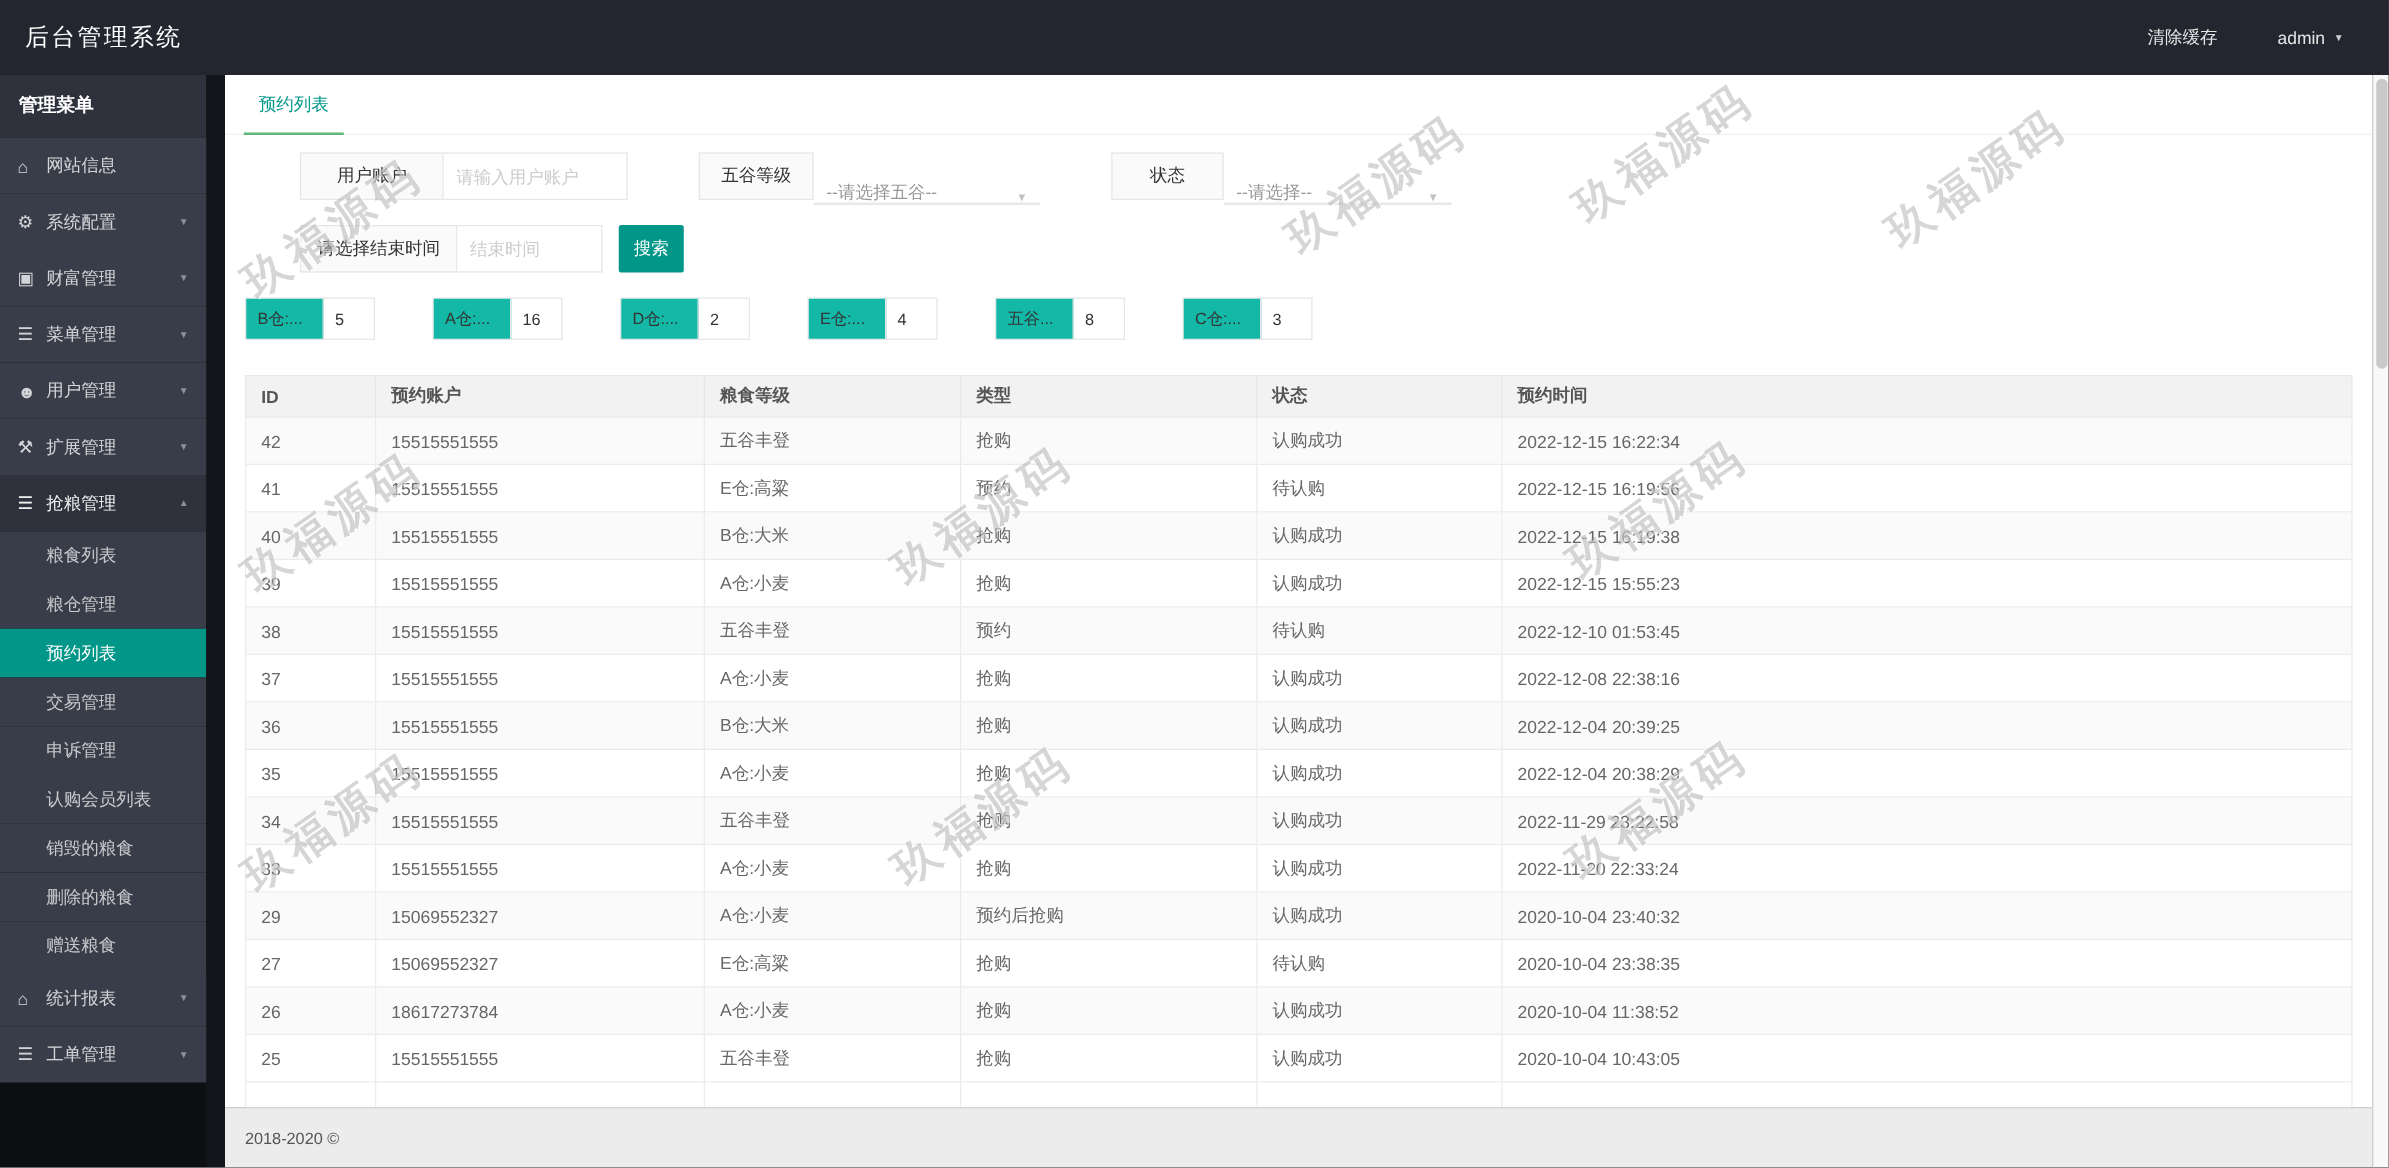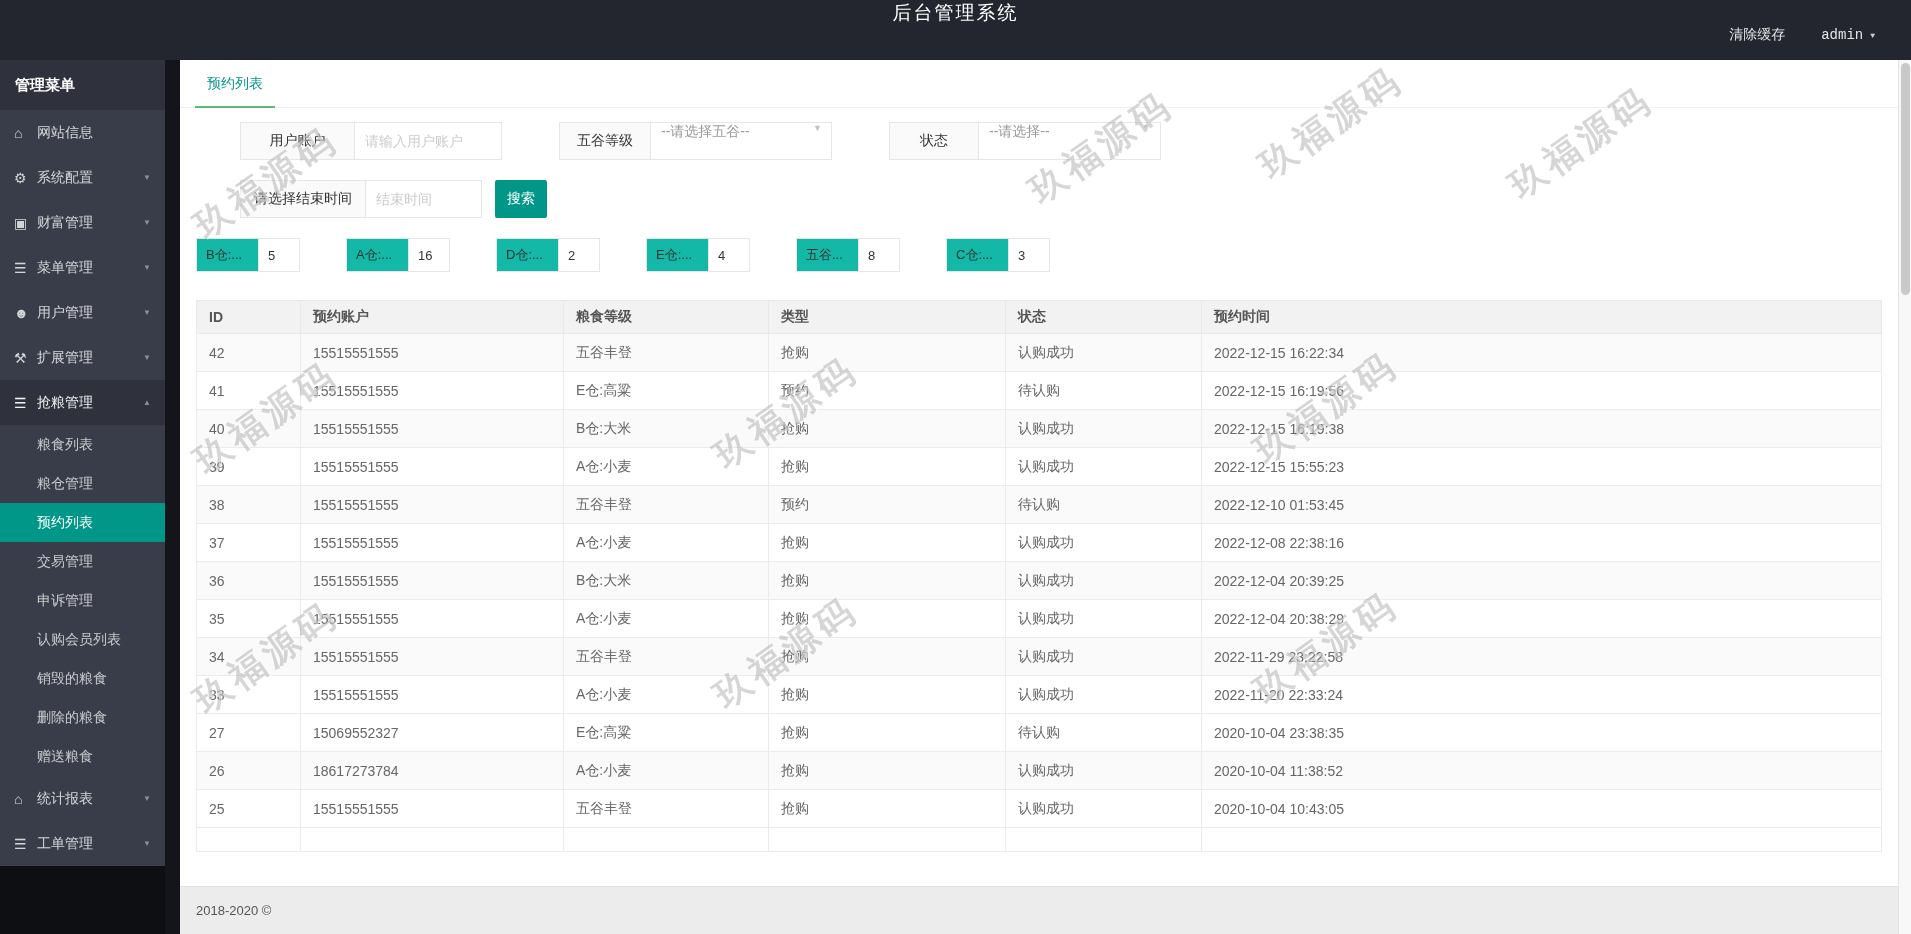--- a/index.html
+++ b/index.html
@@ -1,22 +1,22 @@
 <!DOCTYPE html>
 <html><head>
 <meta charset="utf-8">
 <style>
   * { box-sizing:border-box; margin:0; padding:0; }
   html,body { width:1911px; height:934px; overflow:hidden; }
   body { font-family:"Liberation Sans","DejaVu Sans",sans-serif; background:#14151a; position:relative; }
 
   
-  .topbar { height:60px; background:#23262e; display:flex; align-items:center; padding:0 20px; position:relative; z-index:10;flex-direction:column; }
+  .topbar { height:60px; background:#23262e; display:flex; align-items:center; padding:0 20px; position:relative; z-index:10; }
   .tb-title { color:#fff; font-size:19px; letter-spacing:2px; }
-  .tb-right { margin-left:auto; display:flex; align-items:center; gap:36px; padding-right:16px;font-family:Liberation Mono, monospace; }
+  .tb-right { margin-left:auto; display:flex; align-items:center; gap:48px; padding-right:16px; }
   .tb-link { color:#e6e6e6; font-size:14px; cursor:pointer; }
   .tb-user { color:#e6e6e6; font-size:14px; cursor:pointer; display:flex; align-items:center; gap:7px;justify-content:flex-end; }
   .tb-caret { font-size:8px; color:#cfcfcf; }
 
   
   .layout { display:flex; height:874px; position:relative; }
   .sidebar { width:165px; flex-shrink:0; background:#0e0f13; }
   .side-header { height:50px; line-height:50px; background:#2f323c; color:#fff; font-size:15px; font-weight:bold; padding-left:15px; }
   .menu-item { height:45px; background:#393d49; color:rgba(255,255,255,.78); font-size:14px; display:flex; align-items:center; padding:0 14px; position:relative; cursor:pointer; }
   .menu-item.open { background:#2f323c; color:rgba(255,255,255,.92); }
@@ -33,21 +33,21 @@
   .tab-bar { height:48px; border-bottom:1px solid #f0f0f0; padding:0 15px; flex-shrink:0; display:flex; }
   .tab { height:48px; line-height:46px; padding:0 12px; font-size:14px; color:#009688; border-bottom:2px solid #5FB878; cursor:pointer; }
 
   
   .filter-area { padding:14px 16px 0; flex-shrink:0; }
   .f-row { display:flex; margin-bottom:20px; }
   .f-group { display:flex; height:38px; margin-right:13px;padding-left:44px; }
   .f-label { background:#fafafa; border:1px solid #e6e6e6; font-size:14px; color:#333; display:flex; align-items:center; justify-content:center; flex-shrink:0; }
   .f-input { height:38px; border:1px solid #e6e6e6; border-left:none; padding:0 10px; font-size:14px; color:#666; outline:none; font-family:inherit; }
   .f-input::placeholder { color:#ccc; }
-  .f-select { position:relative; border:1px solid #e6e6e6; border-left:none; background:#fff; display:flex; align-items:flex-start; padding:0 10px; font-size:14px; color:#999; cursor:pointer; }
+  .f-select { position:relative; border:1px solid #e6e6e6; border-left:none; background:#fff; display:flex; align-items:flex-end; padding:0 10px; font-size:14px; color:#999; cursor:pointer;margin-top:40px; }
   .sel-caret { position:absolute; right:9px; font-size:9px; color:#c2c2c2; }
   .w-acc-label{width:115px}.w-acc-input{width:147px}
   .w-grade-label{width:92px}.w-grade-sel{width:181px}
   .w-status-label{width:90px}.w-status-sel{width:182px}
   .w-start-label{width:127px}.w-start-input{width:135px}
   .w-end-label{width:126px}.w-end-input{width:116px}
   .search-btn { width:52px; height:38px; background:#009688; border:none; color:#fff; font-size:14px; cursor:pointer; border-radius:2px; font-family:inherit; }
 
   
   .stats-row { display:flex; padding:0 16px; margin-bottom:28px; flex-shrink:0; }
@@ -309,20 +309,28 @@
                   <td>2022-11-29 23:22:58</td>
                 </tr>
                 <tr>
                   <td>33</td>
                   <td>15515551555</td>
                   <td>A仓:小麦</td>
                   <td>抢购</td>
                   <td>认购成功</td>
                   <td>2022-11-20 22:33:24</td>
                 </tr>
+                <tr class="stripe">
+                  <td>29</td>
+                  <td>15069552327</td>
+                  <td>A仓:小麦</td>
+                  <td>预约后抢购</td>
+                  <td>认购成功</td>
+                  <td>2020-10-04 23:40:32</td>
+                </tr>
                 <tr>
                   <td>27</td>
                   <td>15069552327</td>
                   <td>E仓:高粱</td>
                   <td>抢购</td>
                   <td>待认购</td>
                   <td>2020-10-04 23:38:35</td>
                 </tr>
                 <tr class="stripe">
                   <td>26</td>

